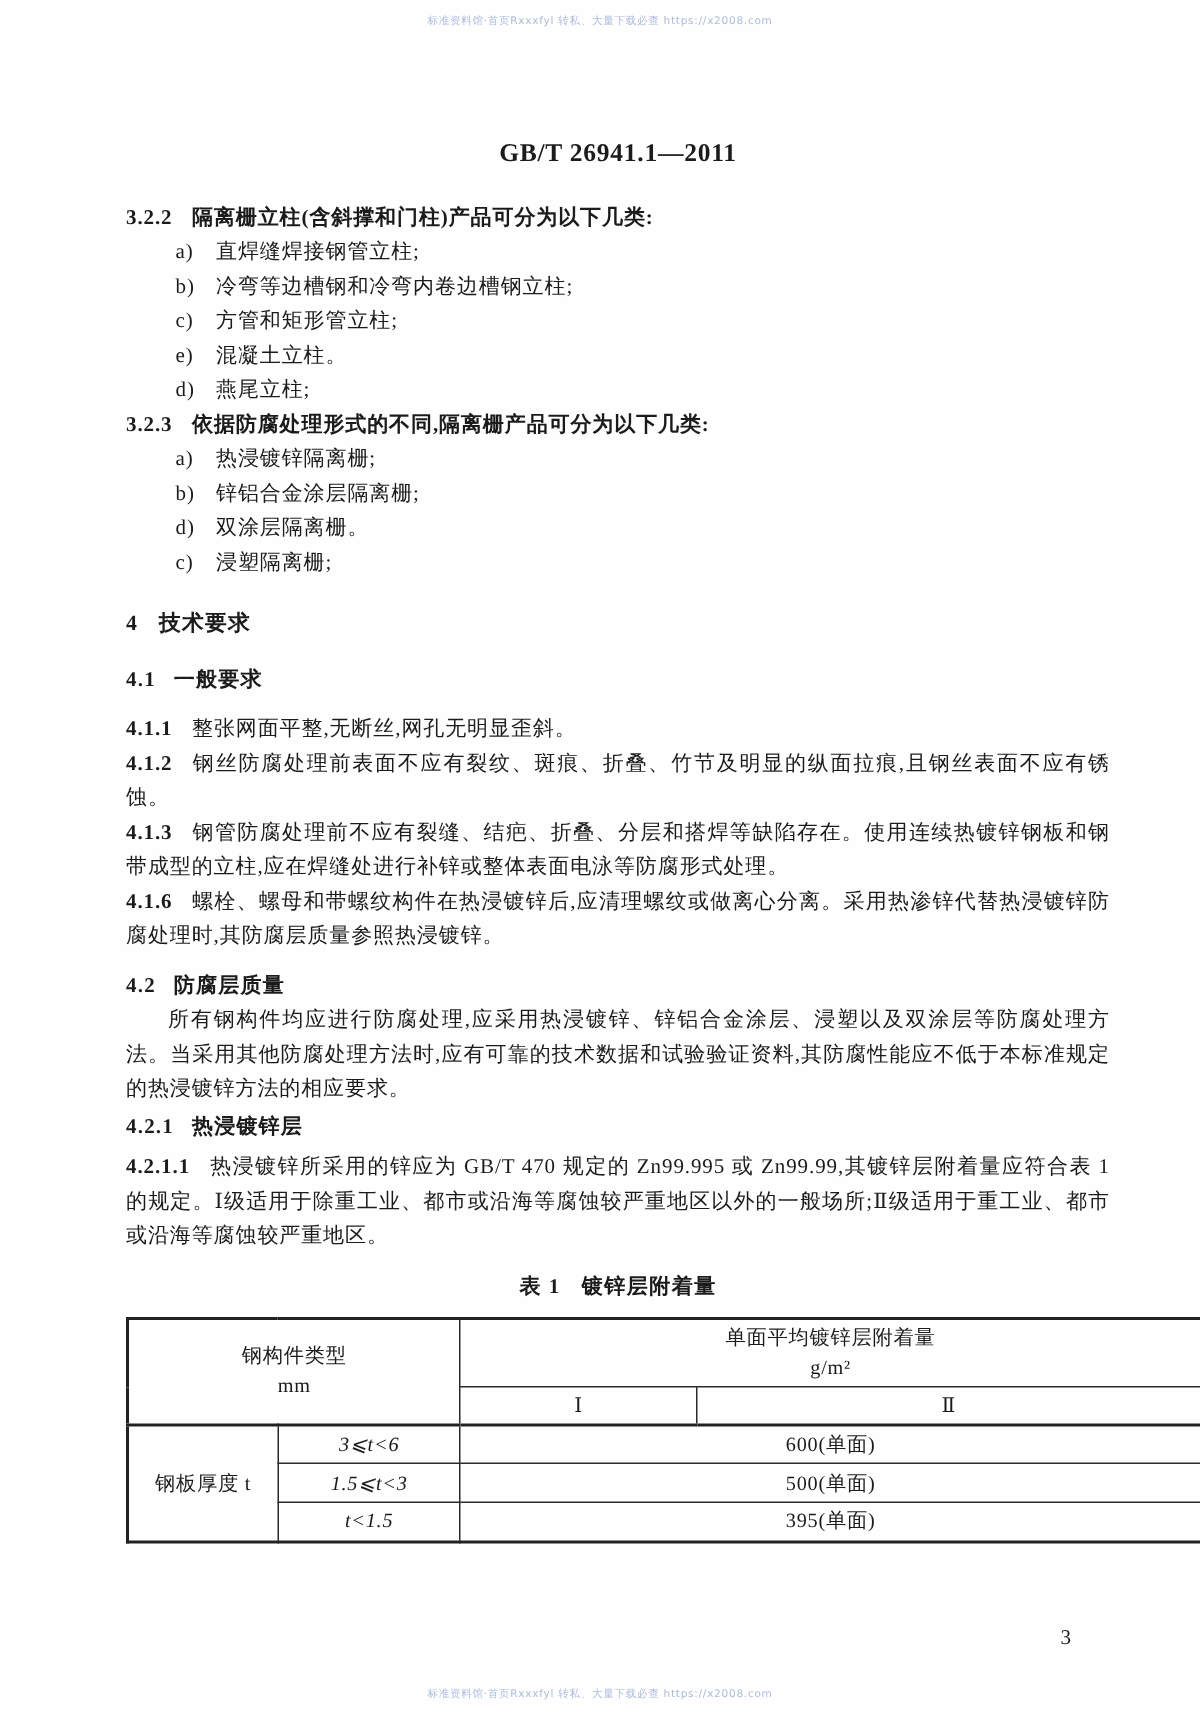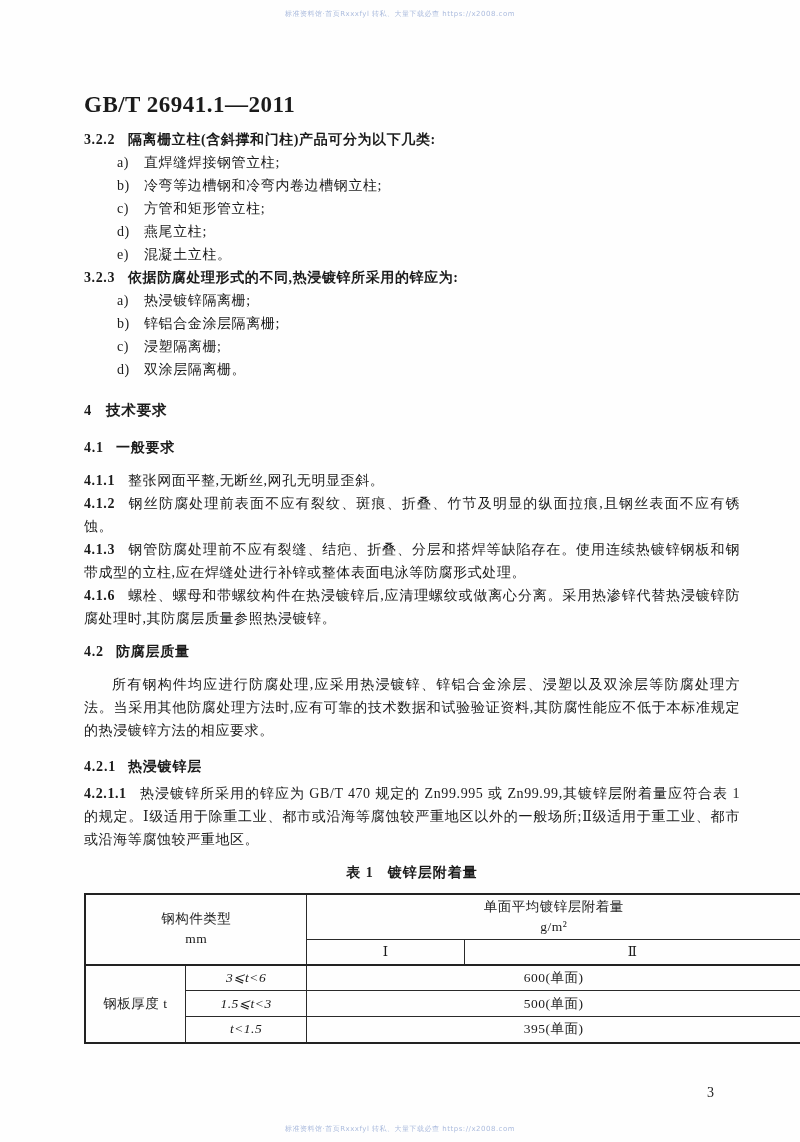--- a/index.html
+++ b/index.html
@@ -22,40 +22,40 @@
     font-size: 7px;
     color: #9db0d8;
     letter-spacing: 0.5px;
     font-family: "DejaVu Sans", sans-serif;
     opacity: 0.85;
     white-space: nowrap;
   }
   .watermark.top { top: 9px; }
   .watermark.bottom { top: 1124px; }
   .doc-number {
-    text-align: left;
-    font-size: 23px;
+    text-align: center;
+    font-size: 17px;
     font-weight: bold;
     letter-spacing: 0.5px;
-    margin-bottom: 10px;
+    margin-bottom: 22px;
     font-family: "Liberation Serif", "DejaVu Serif", serif;
   }
   .body-text { font-size: 14px; line-height: 23px; letter-spacing: 0.6px; }
   .clause { text-align: justify; }
   .clause .num { font-weight: bold; margin-right: 13px; white-space: nowrap; }
   .clause-title { font-weight: bold; }
   .list-item { padding-left: 33px; }
   .list-item .marker { display: inline-block; width: 27px; }
   .h1 { font-size: 14.5px; font-weight: bold; margin-top: 18px; line-height: 23px; letter-spacing: 0.8px; }
   .h1 .num { margin-right: 14px; }
   .h2 { font-size: 14px; font-weight: bold; margin-top: 14px; line-height: 23px; letter-spacing: 0.8px; }
   .h2 .num { margin-right: 12px; }
   .sp-10 { margin-top: 10px; }
-  .para { text-align: justify; text-indent: 2em; margin-top: 10px; }
-  .sec-421 { margin-top: 13px; }
+  .para { text-align: justify; text-indent: 2em; }
+  .sec-421 { margin-top: 2px; }
   .c4211 { margin-top: 4px; }
   .tbl-caption {
     text-align: center;
     font-weight: bold;
     font-size: 14px;
     margin-top: 13px;
     letter-spacing: 1px;
   }
   .tbl-caption .cap-num { margin-right: 14px; text-align: center; }
   table.gb {
@@ -99,40 +99,40 @@
   <div class="body-text list-item">
     <span class="marker">a)</span><span>直焊缝焊接钢管立柱;</span>
   </div>
   <div class="body-text list-item">
     <span class="marker">b)</span><span>冷弯等边槽钢和冷弯内卷边槽钢立柱;</span>
   </div>
   <div class="body-text list-item">
     <span class="marker">c)</span><span>方管和矩形管立柱;</span>
   </div>
   <div class="body-text list-item">
+    <span class="marker">e)</span><span>混凝土立柱。</span>
+  </div>
+  <div class="body-text list-item">
     <span class="marker">d)</span><span>燕尾立柱;</span>
   </div>
-  <div class="body-text list-item">
-    <span class="marker">e)</span><span>混凝土立柱。</span>
-  </div>
-
-  <div class="body-text clause">
-    <span class="num">3.2.3</span><span class="clause-title">依据防腐处理形式的不同,热浸镀锌所采用的锌应为:</span>
+
+  <div class="body-text clause">
+    <span class="num">3.2.3</span><span class="clause-title">依据防腐处理形式的不同,隔离栅产品可分为以下几类:</span>
   </div>
   <div class="body-text list-item">
     <span class="marker">a)</span><span>热浸镀锌隔离栅;</span>
   </div>
   <div class="body-text list-item">
     <span class="marker">b)</span><span>锌铝合金涂层隔离栅;</span>
   </div>
   <div class="body-text list-item">
+    <span class="marker">d)</span><span>双涂层隔离栅。</span>
+  </div>
+  <div class="body-text list-item">
     <span class="marker">c)</span><span>浸塑隔离栅;</span>
-  </div>
-  <div class="body-text list-item">
-    <span class="marker">d)</span><span>双涂层隔离栅。</span>
   </div>
 
   <div class="h1">
     <span class="num">4</span><span>技术要求</span>
   </div>
 
   <div class="h2">
     <span class="num">4.1</span><span>一般要求</span>
   </div>
 

